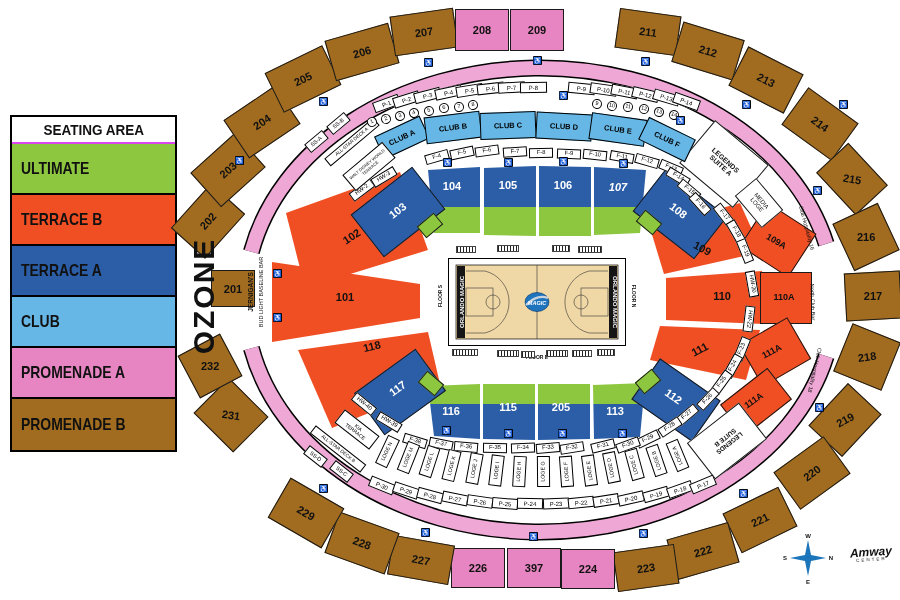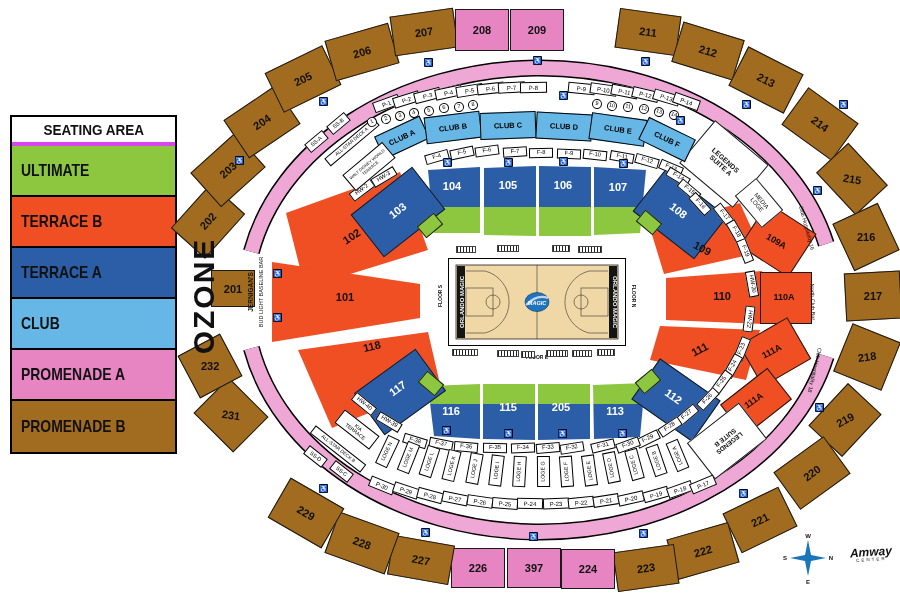--- a/index.html
+++ b/index.html
@@ -14,21 +14,21 @@
        color:#000;line-height:1;text-align:center;}
   .circle{border-radius:50%;}
   .lbl{position:absolute;white-space:nowrap;line-height:1.05;display:flex;
        flex-direction:column;align-items:center;text-align:center;}
   .wc{position:absolute;width:9px;height:9px;background:#000;color:#fff;font-size:7px;
       line-height:9px;text-align:center;border-radius:1px;}
   .hatch{position:absolute;background:repeating-linear-gradient(90deg,#222 0 1px,#fff 1px 3px);
       border:1px solid #444;box-sizing:border-box;}
   #legend{position:absolute;left:10px;top:115px;width:163px;border:2px solid #000;background:#fff;}
   .lg-head{height:25px;display:flex;align-items:center;justify-content:center;
-      font-size:15px;font-weight:800;border-bottom:4px solid #d946ef;}
+      font-size:15px;font-weight:800;border-bottom:2px solid #d946ef;}
   .lg-head span{transform:scaleX(.9);}
   .lg-row{height:51px;display:flex;align-items:center;border-bottom:2px solid #000;
       font-size:17px;font-weight:800;padding-left:9px;box-sizing:border-box;color:#111;}
   .lg-row:last-child{border-bottom:none;}
   .lg-row span{transform:scaleX(.82);transform-origin:left center;white-space:nowrap;}
   #amway{position:absolute;left:843px;top:546px;width:56px;text-align:center;transform:rotate(-4deg);}
   .am1{font-size:12px;font-weight:800;font-style:italic;line-height:1;}
   .am2{font-size:4.5px;letter-spacing:2px;line-height:1;}
 </style>
 </head>
@@ -186,21 +186,21 @@
     <div class="sec" style="left: 638px; top: 214.5px; width: 22px; height: 15px; background: rgb(141, 198, 63); transform: rotate(40deg);"></div>
     <div class="sec" style="left: 420px; top: 375.5px; width: 22px; height: 15px; background: rgb(141, 198, 63); transform: rotate(40deg);"></div>
     <div class="sec" style="left: 637px; top: 373.5px; width: 22px; height: 15px; background: rgb(141, 198, 63); transform: rotate(-40deg);"></div>
     <div class="lbl" style="left: 345px; top: 298px; font-size: 11px; font-weight: 700; color: rgb(17, 17, 17); transform: translate(-50%, -50%) rotate(0deg);">101</div>
     <div class="lbl" style="left: 352px; top: 237px; font-size: 11px; font-weight: 700; color: rgb(17, 17, 17); transform: translate(-50%, -50%) rotate(-33deg);">102</div>
     <div class="lbl" style="left: 372px; top: 347px; font-size: 11px; font-weight: 700; color: rgb(17, 17, 17); transform: translate(-50%, -50%) rotate(-14deg);">118</div>
     <div class="lbl" style="left: 398px; top: 211px; font-size: 11px; font-weight: 700; color: rgb(255, 255, 255); transform: translate(-50%, -50%) rotate(-38deg);">103</div>
     <div class="lbl" style="left: 452px; top: 187px; font-size: 11px; font-weight: 700; color: rgb(255, 255, 255); transform: translate(-50%, -50%) rotate(0deg);">104</div>
     <div class="lbl" style="left: 508px; top: 186px; font-size: 11px; font-weight: 700; color: rgb(255, 255, 255); transform: translate(-50%, -50%) rotate(0deg);">105</div>
     <div class="lbl" style="left: 563px; top: 186px; font-size: 11px; font-weight: 700; color: rgb(255, 255, 255); transform: translate(-50%, -50%) rotate(0deg);">106</div>
-    <div class="lbl" style="left: 618px; top: 188px; font-size: 11px; font-weight: 700; color: rgb(255, 255, 255); transform: translate(-50%, -50%) rotate(0deg);">107</div>
+    <div class="lbl" style="left: 618px; top: 188px; font-size: 11px; font-weight: 700; color: rgb(255, 255, 255); transform: translate(-50%, -50%) rotate(0deg); font-style: italic;">107</div>
     <div class="lbl" style="left: 678px; top: 211px; font-size: 11px; font-weight: 700; color: rgb(255, 255, 255); transform: translate(-50%, -50%) rotate(38deg);">108</div>
     <div class="lbl" style="left: 702px; top: 249px; font-size: 11px; font-weight: 700; color: rgb(17, 17, 17); transform: translate(-50%, -50%) rotate(28deg);">109</div>
     <div class="lbl" style="left: 776px; top: 242px; font-size: 9px; font-weight: 700; color: rgb(17, 17, 17); transform: translate(-50%, -50%) rotate(30deg);">109A</div>
     <div class="lbl" style="left: 722px; top: 297px; font-size: 11px; font-weight: 700; color: rgb(17, 17, 17); transform: translate(-50%, -50%) rotate(0deg);">110</div>
     <div class="lbl" style="left: 784px; top: 298px; font-size: 9px; font-weight: 700; color: rgb(17, 17, 17); transform: translate(-50%, -50%) rotate(0deg);">110A</div>
     <div class="lbl" style="left: 700px; top: 350px; font-size: 11px; font-weight: 700; color: rgb(17, 17, 17); transform: translate(-50%, -50%) rotate(-28deg);">111</div>
     <div class="lbl" style="left: 772px; top: 352px; font-size: 9px; font-weight: 700; color: rgb(17, 17, 17); transform: translate(-50%, -50%) rotate(-28deg);">111A</div>
     <div class="lbl" style="left: 754px; top: 401px; font-size: 9px; font-weight: 700; color: rgb(17, 17, 17); transform: translate(-50%, -50%) rotate(-35deg);">111A</div>
     <div class="lbl" style="left: 673px; top: 397px; font-size: 11px; font-weight: 700; color: rgb(255, 255, 255); transform: translate(-50%, -50%) rotate(35deg);">112</div>
     <div class="lbl" style="left: 615px; top: 412px; font-size: 11px; font-weight: 700; color: rgb(255, 255, 255); transform: translate(-50%, -50%) rotate(0deg);">113</div>

